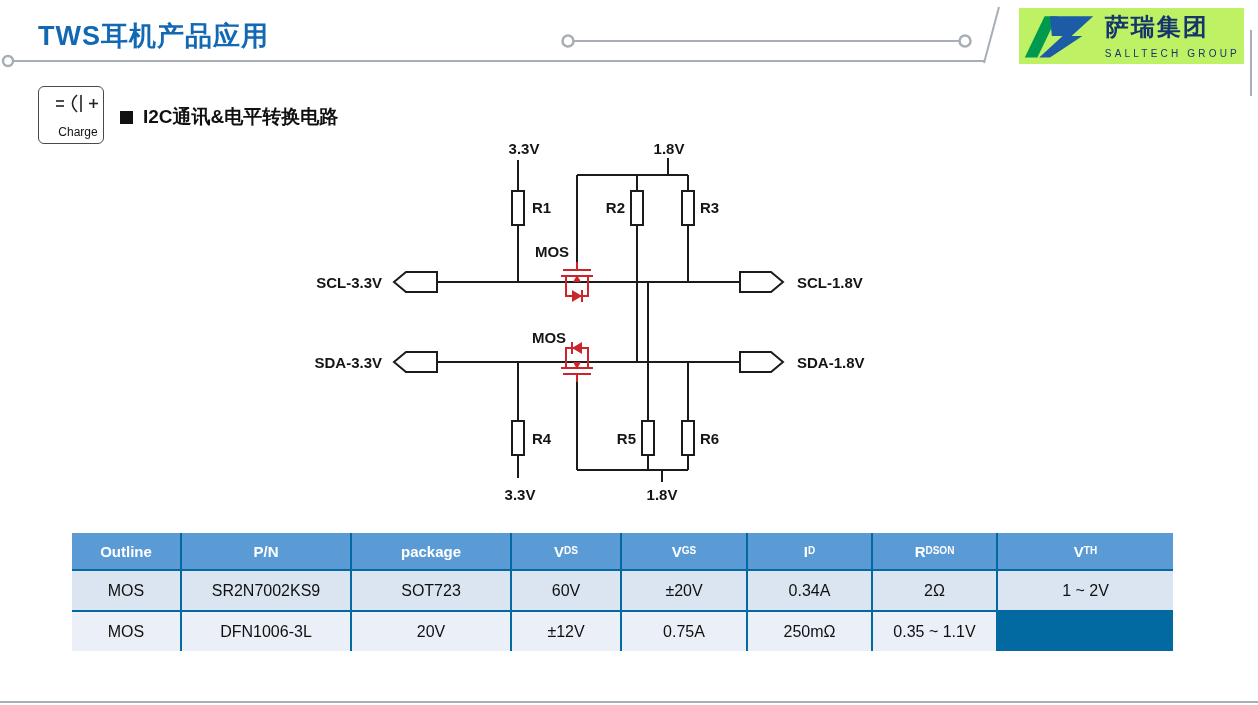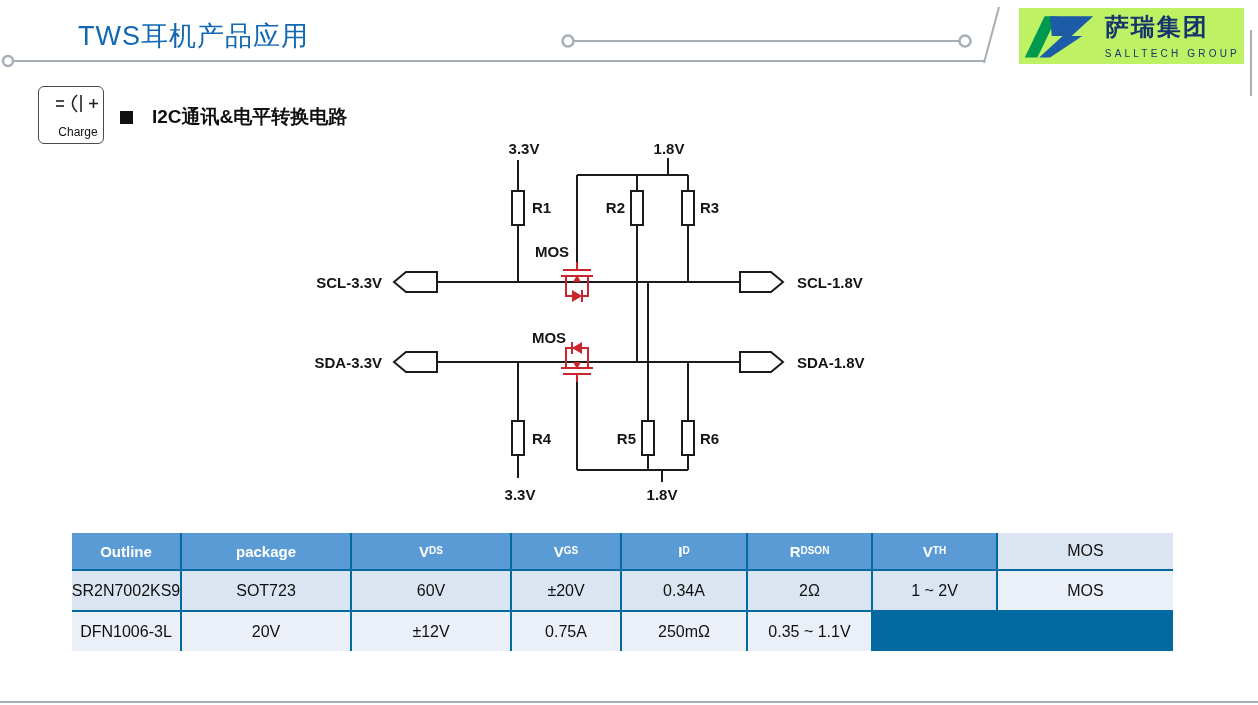--- a/index.html
+++ b/index.html
@@ -1,36 +1,36 @@
 <!DOCTYPE html>
 <html><head>
 <meta charset="utf-8">
 <style>
   html,body{margin:0;padding:0;background:#fff;}
   .page{position:relative;width:1258px;height:705px;background:#fff;overflow:hidden;
         font-family:"Liberation Sans",sans-serif;}
   .art{position:absolute;inset:0;width:1258px;height:705px;pointer-events:none;}
 
   
-  .page-title{position:absolute;left:38px;top:18px;font-size:27px;font-weight:normal;
-              color:#1268b3;letter-spacing:1px;margin-left:40px;}
+  .page-title{position:absolute;left:38px;top:18px;font-size:27px;font-weight:bold;
+              color:#1268b3;letter-spacing:1px;}
   .logo{position:absolute;right:14px;top:8px;display:flex;align-items:center;gap:10px;background:#bef264;
         padding:2px 4px;}
   .logo-text{display:flex;flex-direction:column;line-height:1.15;}
   .logo-name{font-size:24px;font-weight:bold;color:#16356d;letter-spacing:2px;}
   .logo-sub{font-size:10px;color:#16356d;letter-spacing:3.2px;margin-top:7px;}
 
   
   .charge-box{position:absolute;left:38px;top:86px;width:66px;height:58px;border:1.5px solid #4a4a4a;
               border-radius:6px;background:#fff;display:flex;flex-direction:column;align-items:center;
               justify-content:space-between;padding:5px 2px 4px 16px;box-sizing:border-box;}
   .charge-label{font-size:12px;color:#111;}
 
   
-  .section{position:absolute;left:120px;top:104px;display:flex;align-items:center;gap:19px;}
+  .section{position:absolute;left:120px;top:104px;display:flex;align-items:center;gap:10px;}
   .section-bullet{width:13px;height:13px;background:#111;}
   .section-title{font-size:19px;font-weight:bold;color:#111;}
 
   
   .ct{font-family:"Liberation Sans",sans-serif;font-size:15px;font-weight:bold;fill:#151515;}
 
   
   .spec-table{position:absolute;left:72px;top:533px;display:grid;
               grid-template-columns:108px 168px 158px 108px 124px 123px 123px 175px;
               grid-template-rows:36px 39px 39px;gap:2px;background:#0369a1;}
@@ -168,20 +168,24 @@
     <div class="section-bullet"></div>
     <div class="section-title">I2C通讯&amp;电平转换电路</div>
   </div>
 
   <div class="spec-table">
     <div class="th">
         <span>Outline</span>
         <sub></sub>
       </div>
     <div class="th">
+        <span>P/N</span>
+        <sub></sub>
+      </div>
+    <div class="th">
         <span>package</span>
         <sub></sub>
       </div>
     <div class="th">
         <span>V</span>
         <sub>DS</sub>
       </div>
     <div class="th">
         <span>V</span>
         <sub>GS</sub>

